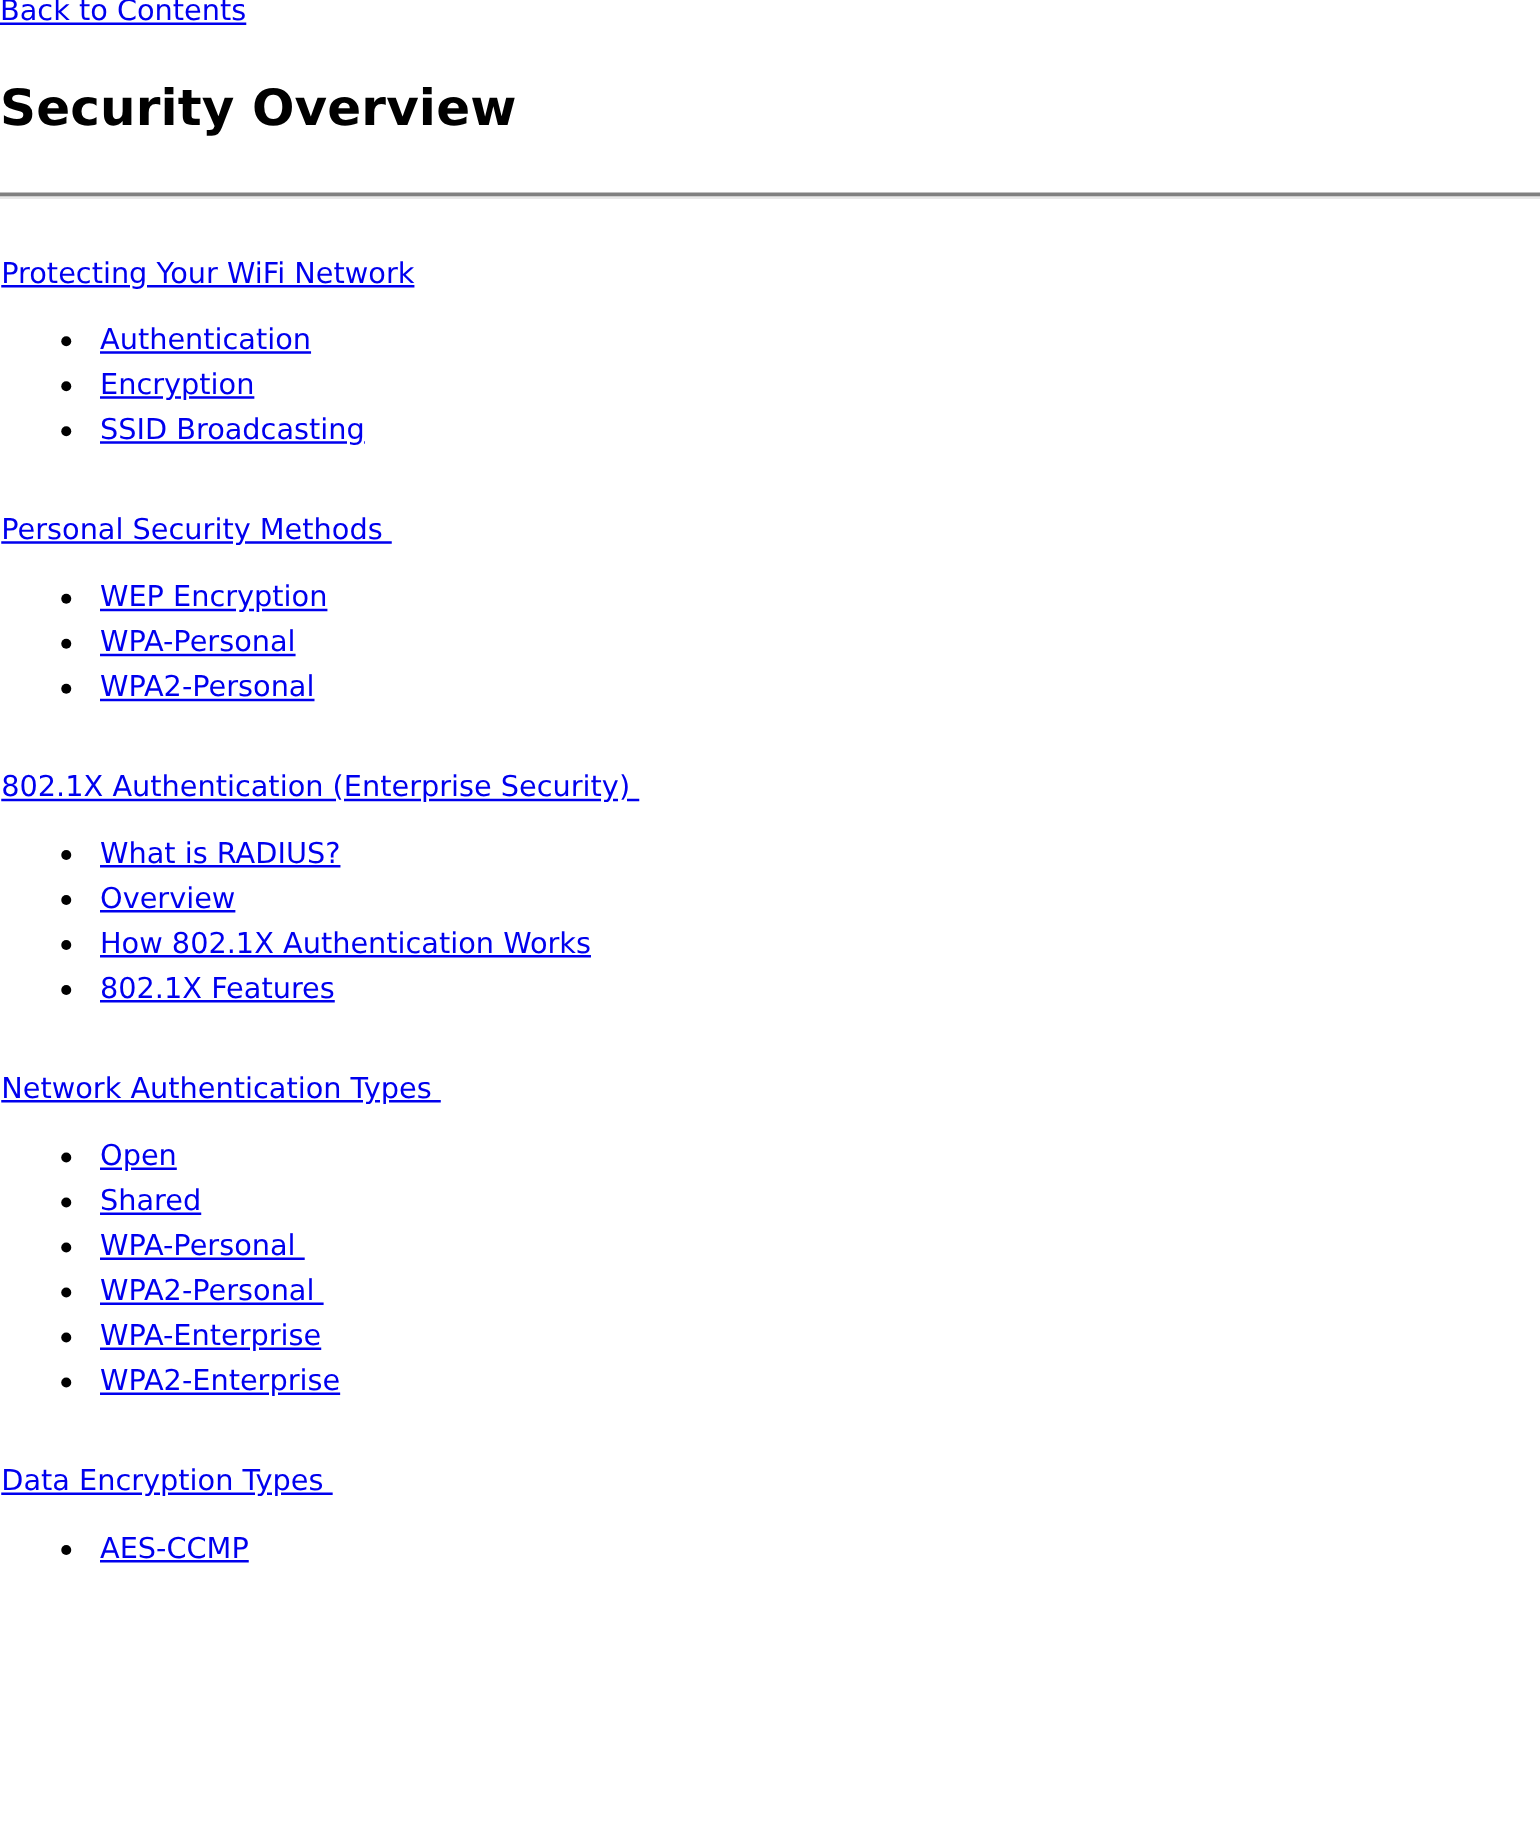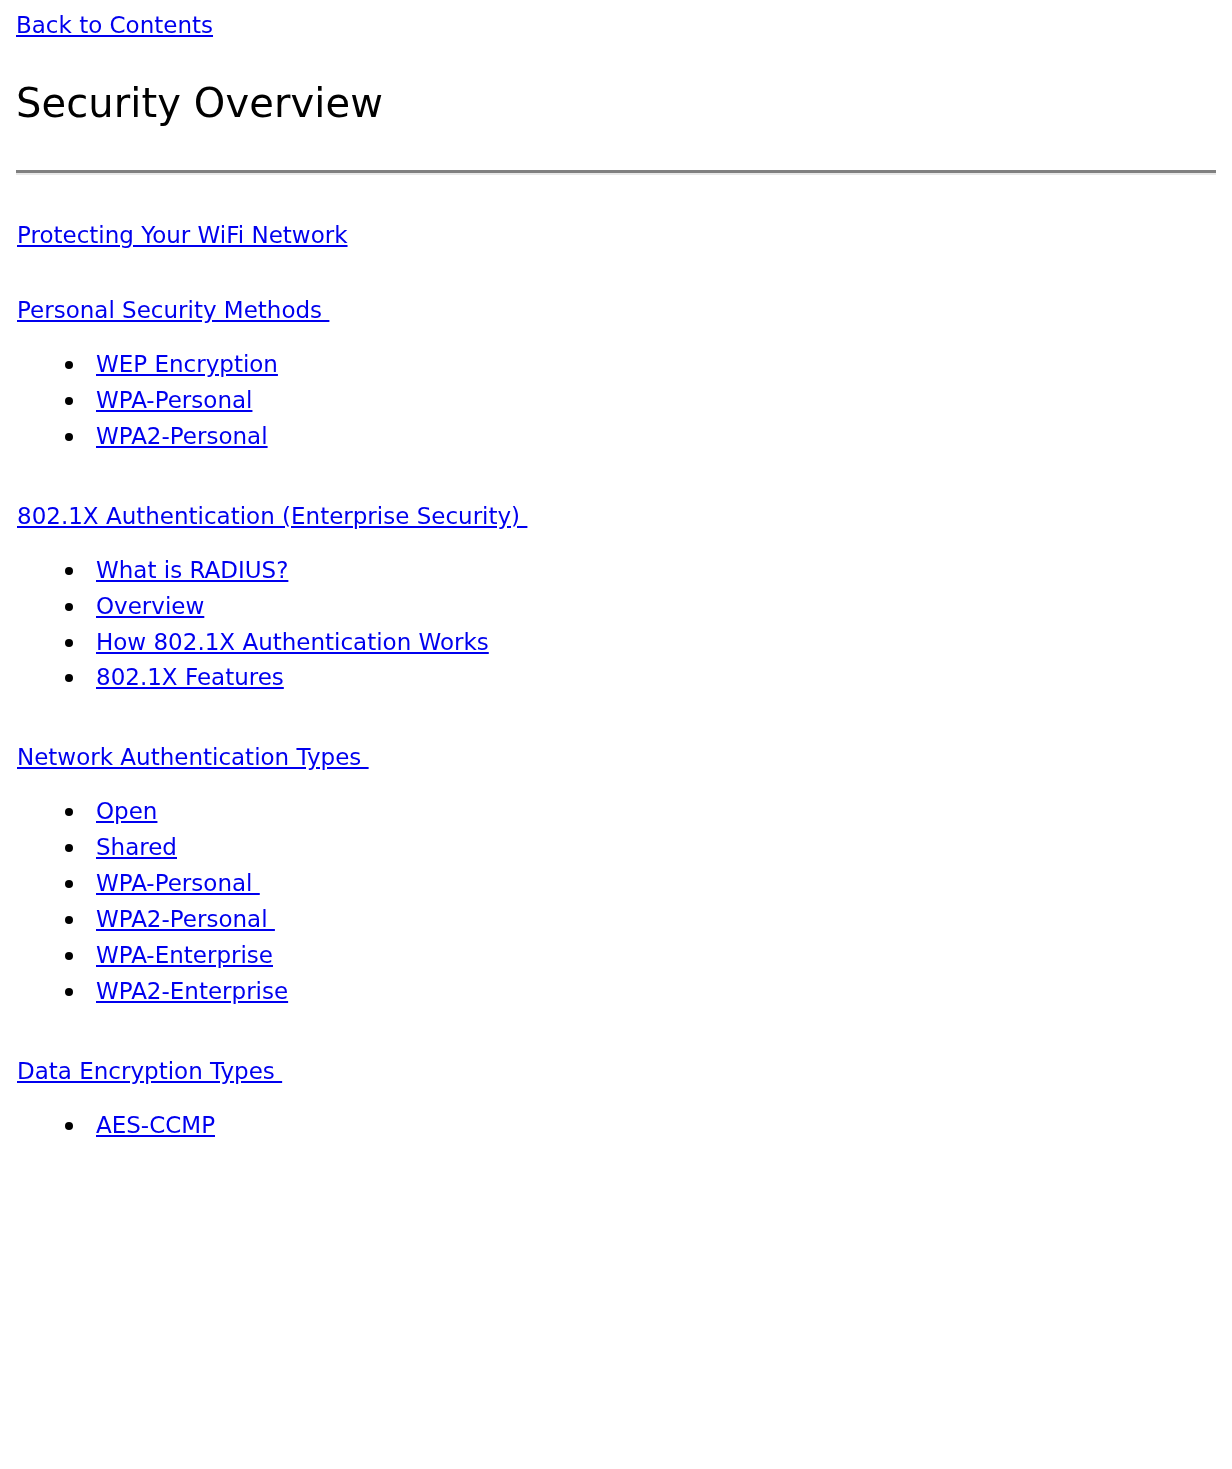--- a/index.html
+++ b/index.html
@@ -11,21 +11,21 @@
   body {
     font-family: "DejaVu Sans", "Liberation Sans", sans-serif;
     color: #000000;
     width: 1232px;
     font-size: 23px;
     line-height: 1.24;
     -webkit-font-smoothing: none;
   }
   .page {
     width: 1232px;
-    padding: 16px;
+    padding: 0;
     box-sizing: border-box;
     overflow: hidden;
     height: 1469px;
   }
   a, .link {
     color: #0000ee;
     text-decoration: underline;
     cursor: pointer;
   }
   .backlink-wrap {
@@ -35,21 +35,21 @@
     line-height: 1.0;
     height: 26px;
   }
   .backlink {
     font-size: 23px;
     position: relative;
     top: -2px;
   }
   h1.page-title {
     font-size: 40px;
-    font-weight: normal;
+    font-weight: bold;
     margin: 39px 0 0 0;
     padding: 0;
     line-height: 1.12;
     letter-spacing: 0.1px;
     color: #000000;
   }
   .rule {
     margin: 44px 0 0 0;
     height: 4px;
     width: 100%;
@@ -113,20 +113,25 @@
   </div>
 
   <h1 class="page-title">Security Overview</h1>
 
   <div class="rule"></div>
 
 
   <div class="section-head">
     <a class="link nowrap" href="#">Protecting Your WiFi Network</a>
   </div>
+  <ul class="linklist">
+    <li><a class="link nowrap" href="#">Authentication</a></li>
+    <li><a class="link nowrap" href="#">Encryption</a></li>
+    <li><a class="link nowrap" href="#">SSID Broadcasting</a></li>
+  </ul>
 
   <div class="section-head">
     <a class="link nowrap" href="#">Personal Security Methods </a>
   </div>
   <ul class="linklist">
     <li><a class="link nowrap" href="#">WEP Encryption</a></li>
     <li><a class="link nowrap" href="#">WPA-Personal</a></li>
     <li><a class="link nowrap" href="#">WPA2-Personal</a></li>
   </ul>
 

